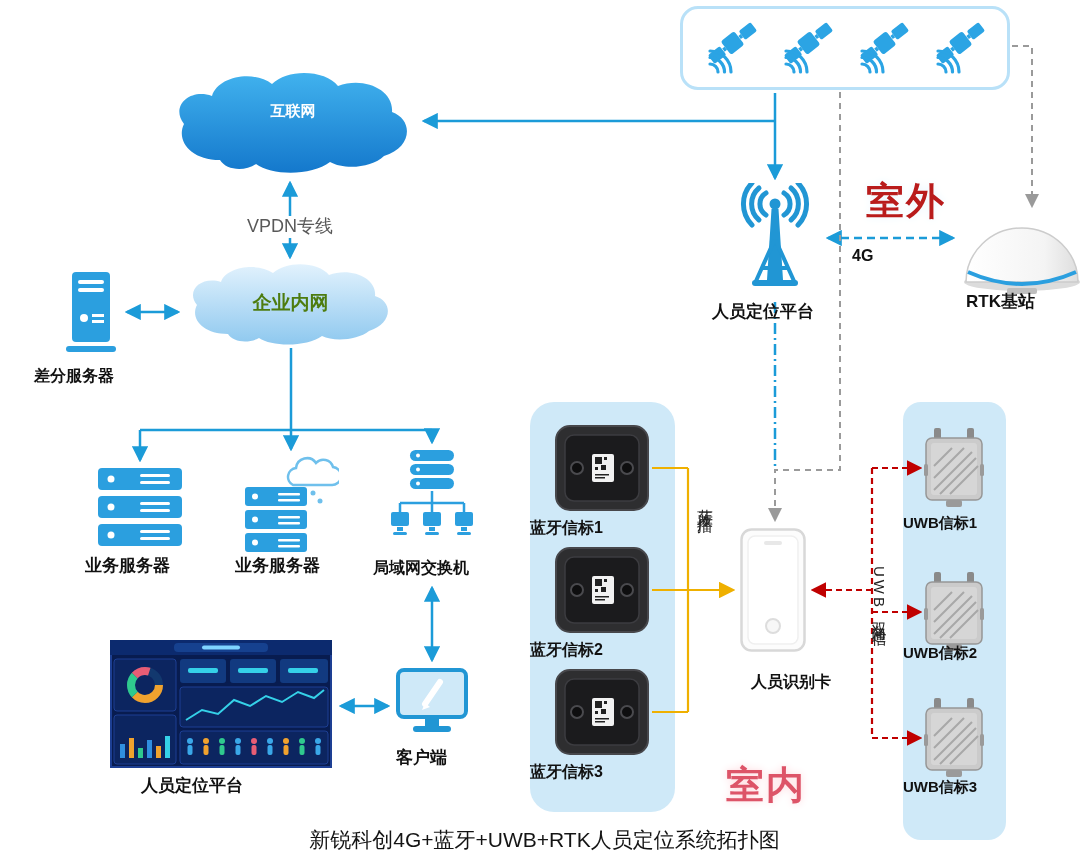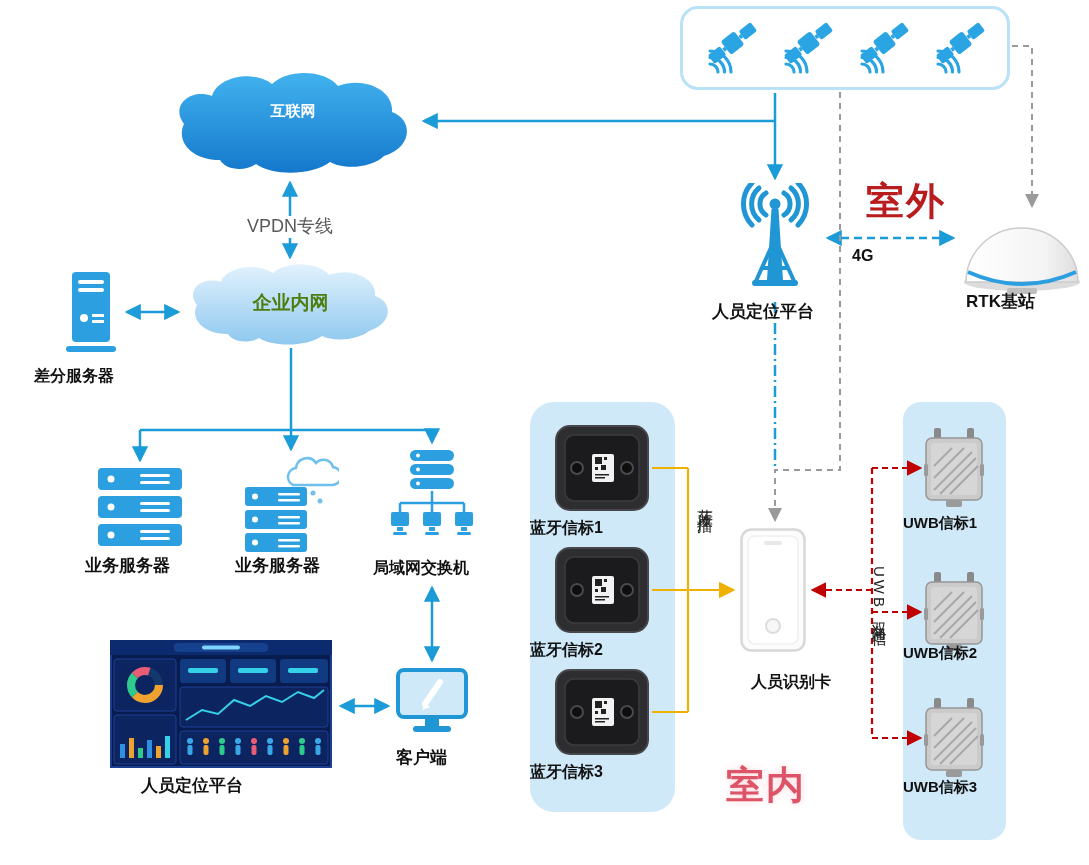--- a/index.html
+++ b/index.html
@@ -486,14 +486,15 @@
       <rect x="56" y="36" width="4" height="12" rx="1.5" fill="#9a9a9a"></rect>
       <rect x="22" y="72" width="16" height="7" rx="2" fill="#9a9a9a"></rect>
     </svg>
   </div>
   <div class="lbl" style="left:903px; top:778px; width:103px; font-size:15px;">UWB信标3</div>
 
   <div class="vtext" style="left:869px; top:566px; height:150px; font-size:15px;">UWB双向通信</div>
 
   <div class="zone zone-in" style="left:726px; top:760px;">室内</div>
 
+  <div class="caption">新锐科创4G+蓝牙+UWB+RTK人员定位系统拓扑图</div>
 
 </div>
 
 </body></html>

